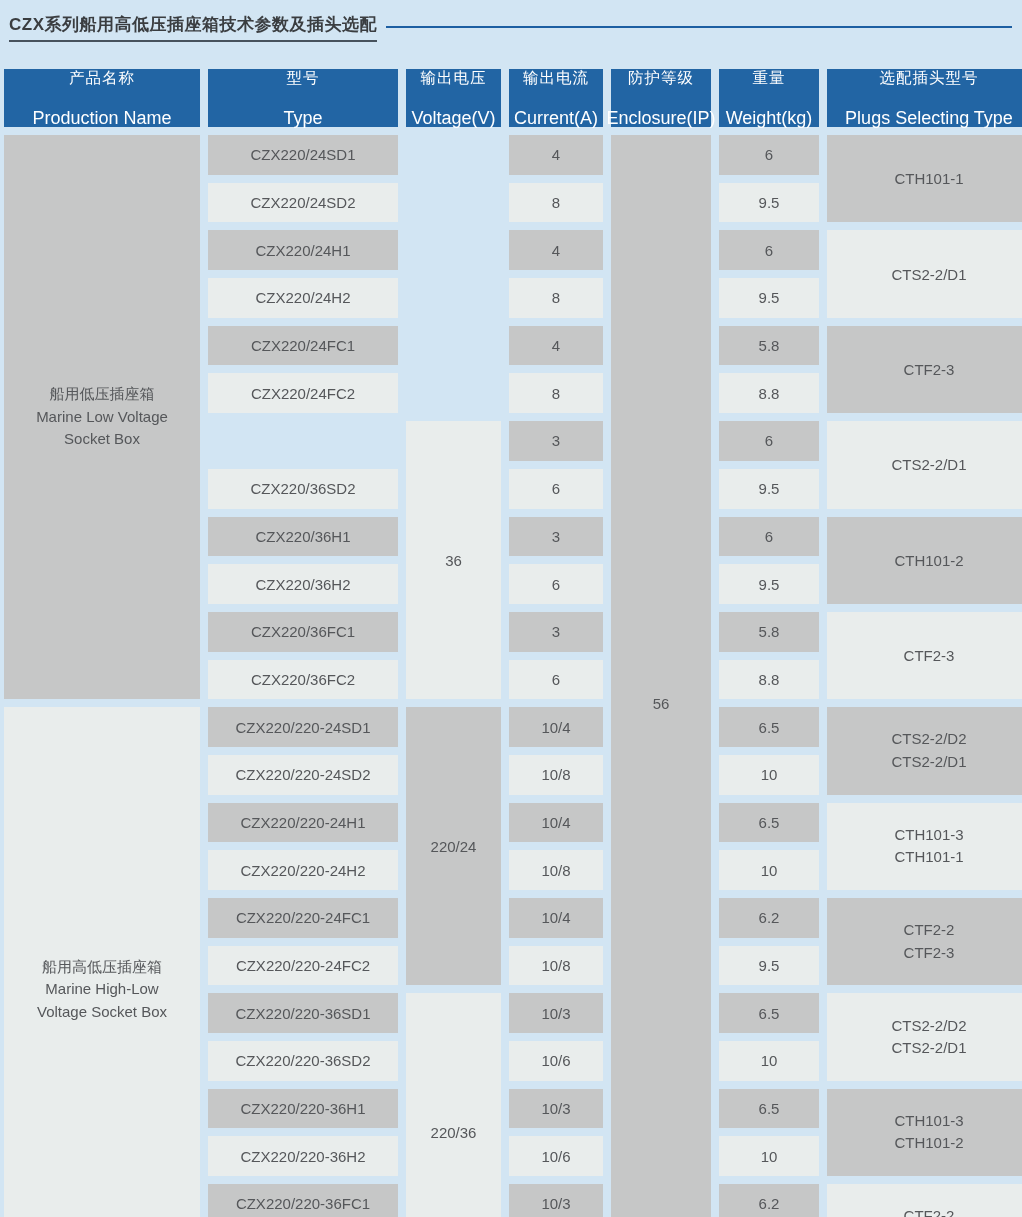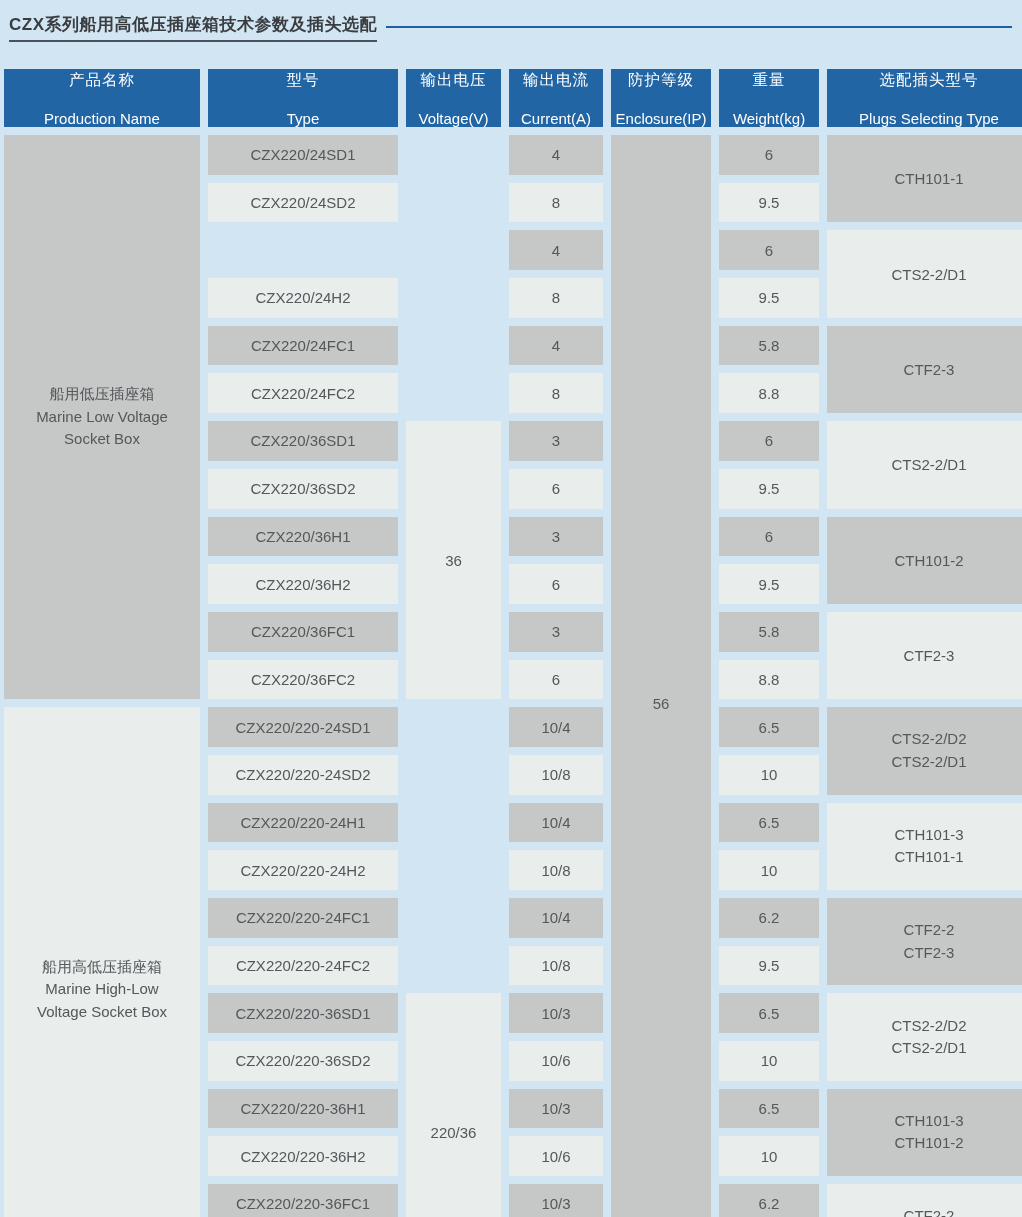--- a/index.html
+++ b/index.html
@@ -42,21 +42,21 @@
   .hcell {
     background: #2265a4;
     color: #ffffff;
     display: flex;
     flex-direction: column;
     justify-content: center;
     align-items: center;
     text-align: center;
   }
   .hcell .zh { font-size: 15.5px; letter-spacing: 1px; }
-  .hcell .en { font-size: 15px; margin-top: 19px; }
+  .hcell .en { font-size: 18px; margin-top: 19px; }
   .cell {
     display: flex;
     align-items: center;
     justify-content: center;
     text-align: center;
     color: #55575a;
     font-size: 15px;
   }
   .multi { flex-direction: column; line-height: 1.5; justify-content: center; }
   .dark  { background: #c6c7c7; }
@@ -114,43 +114,44 @@
     <span>Socket Box</span>
   </div>
   <div class="cell c1 light multi" style="grid-row:14 / span 12">
     <span>船用高低压插座箱</span>
     <span>Marine High-Low</span>
     <span>Voltage Socket Box</span>
   </div>
 
   <div class="cell c2 dark" style="grid-row:2">CZX220/24SD1</div>
   <div class="cell c2 light" style="grid-row:3">CZX220/24SD2</div>
+  <div class="cell c2 dark" style="grid-row:4">CZX220/24H1</div>
   <div class="cell c2 light" style="grid-row:5">CZX220/24H2</div>
   <div class="cell c2 dark" style="grid-row:6">CZX220/24FC1</div>
   <div class="cell c2 light" style="grid-row:7">CZX220/24FC2</div>
-  <div class="cell c2 dark" style="grid-row:8">CZX220/36SD1</div>
   <div class="cell c2 light" style="grid-row:9">CZX220/36SD2</div>
   <div class="cell c2 dark" style="grid-row:10">CZX220/36H1</div>
   <div class="cell c2 light" style="grid-row:11">CZX220/36H2</div>
   <div class="cell c2 dark" style="grid-row:12">CZX220/36FC1</div>
   <div class="cell c2 light" style="grid-row:13">CZX220/36FC2</div>
   <div class="cell c2 dark" style="grid-row:14">CZX220/220-24SD1</div>
   <div class="cell c2 light" style="grid-row:15">CZX220/220-24SD2</div>
   <div class="cell c2 dark" style="grid-row:16">CZX220/220-24H1</div>
   <div class="cell c2 light" style="grid-row:17">CZX220/220-24H2</div>
   <div class="cell c2 dark" style="grid-row:18">CZX220/220-24FC1</div>
   <div class="cell c2 light" style="grid-row:19">CZX220/220-24FC2</div>
   <div class="cell c2 dark" style="grid-row:20">CZX220/220-36SD1</div>
   <div class="cell c2 light" style="grid-row:21">CZX220/220-36SD2</div>
   <div class="cell c2 dark" style="grid-row:22">CZX220/220-36H1</div>
   <div class="cell c2 light" style="grid-row:23">CZX220/220-36H2</div>
   <div class="cell c2 dark" style="grid-row:24">CZX220/220-36FC1</div>
   <div class="cell c2 light" style="grid-row:25">CZX220/220-36FC2</div>
 
   <div class="cell c3 light" style="grid-row:8 / span 6">36</div>
+  <div class="cell c3 dark" style="grid-row:14 / span 6">220/24</div>
   <div class="cell c3 light" style="grid-row:20 / span 6">220/36</div>
 
   <div class="cell c4 dark" style="grid-row:2">4</div>
   <div class="cell c4 light" style="grid-row:3">8</div>
   <div class="cell c4 dark" style="grid-row:4">4</div>
   <div class="cell c4 light" style="grid-row:5">8</div>
   <div class="cell c4 dark" style="grid-row:6">4</div>
   <div class="cell c4 light" style="grid-row:7">8</div>
   <div class="cell c4 dark" style="grid-row:8">3</div>
   <div class="cell c4 light" style="grid-row:9">6</div>

